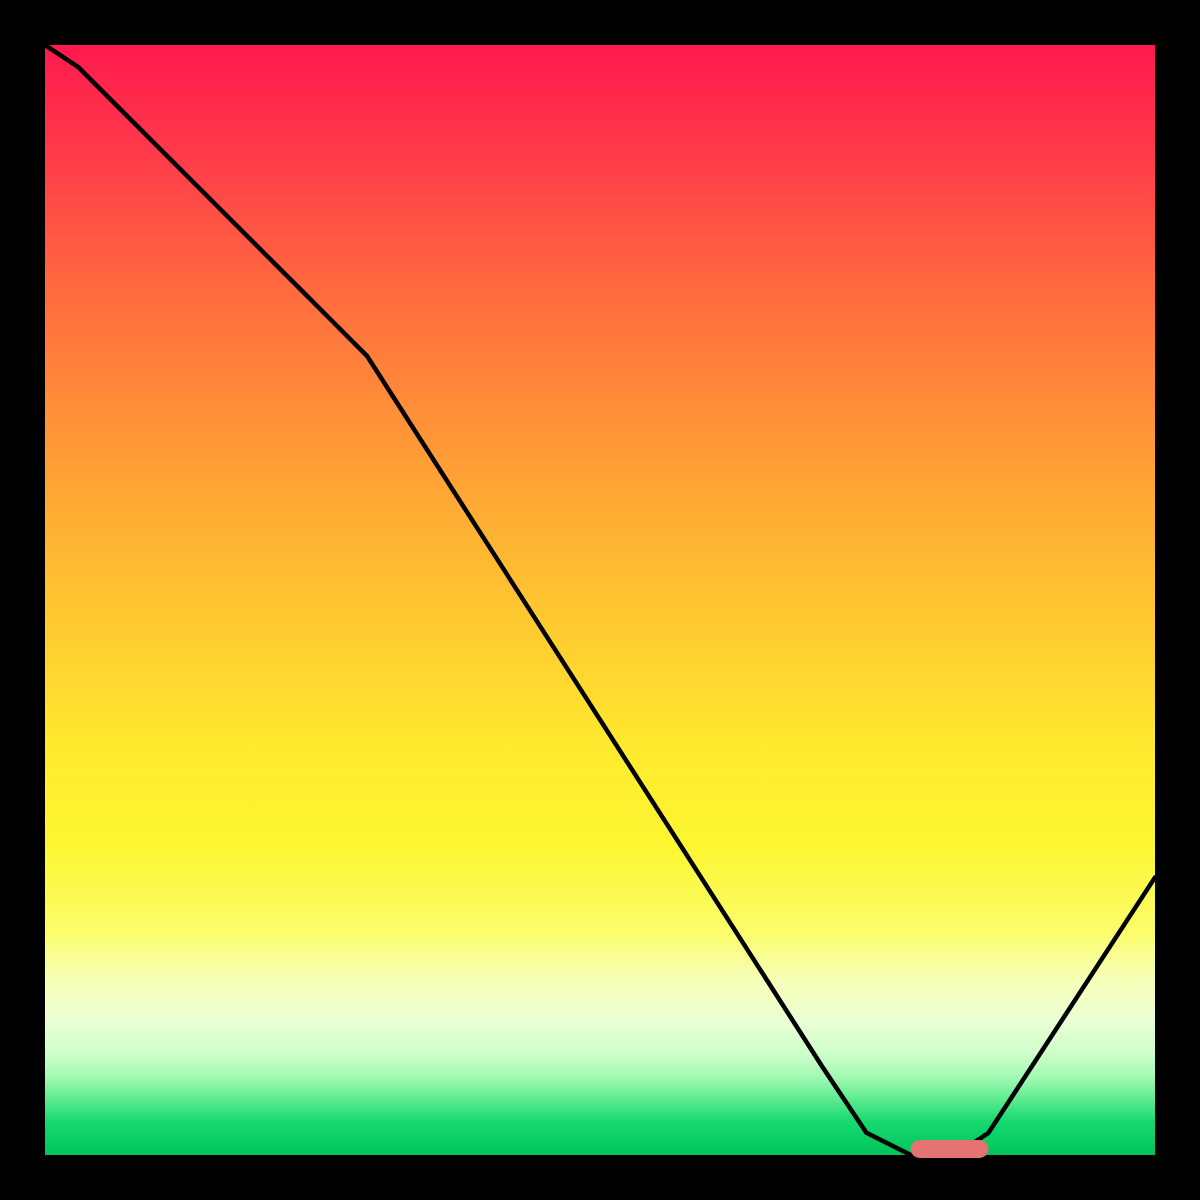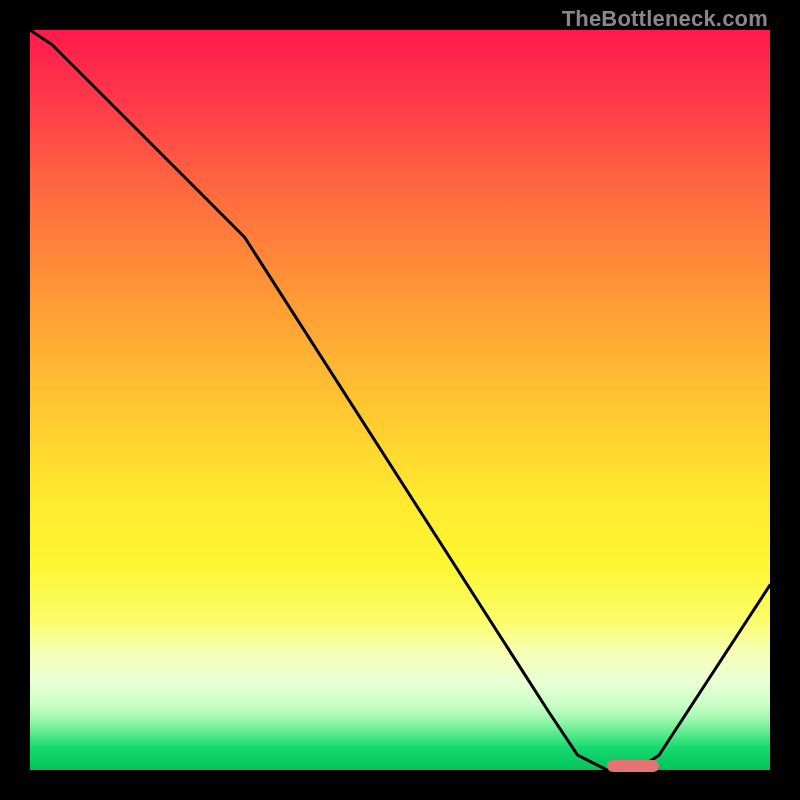--- a/index.html
+++ b/index.html
@@ -66,21 +66,20 @@
     height: 12px;
     border-radius: 6px;
     background: #e57373;
   }
 </style>
 </head>
 <body>
 
 <div class="frame">
 
-  <div class="watermark">TheBottleneck.com</div>
 
   <div class="plot-area">
 
     <svg class="curve-svg" viewBox="0 0 740 740" preserveAspectRatio="none">
       <path id="curve-path" d="M0.0 0.0 L22.2 14.8 L170.2 162.8 L192.4 185.0 L214.6 207.2 L518.0 680.8 L547.6 725.2 L577.2 740.0 L606.8 740.0 L629.0 725.2 L740.0 555.0 " fill="none" stroke="#000000" stroke-width="3" stroke-linecap="round" stroke-linejoin="round"></path>
     </svg>
 
     <div class="marker" id="optimal-marker" style="left: 577.2px; width: 51.8px; top: 730px; background: rgb(229, 115, 115);"></div>
 
   </div>

